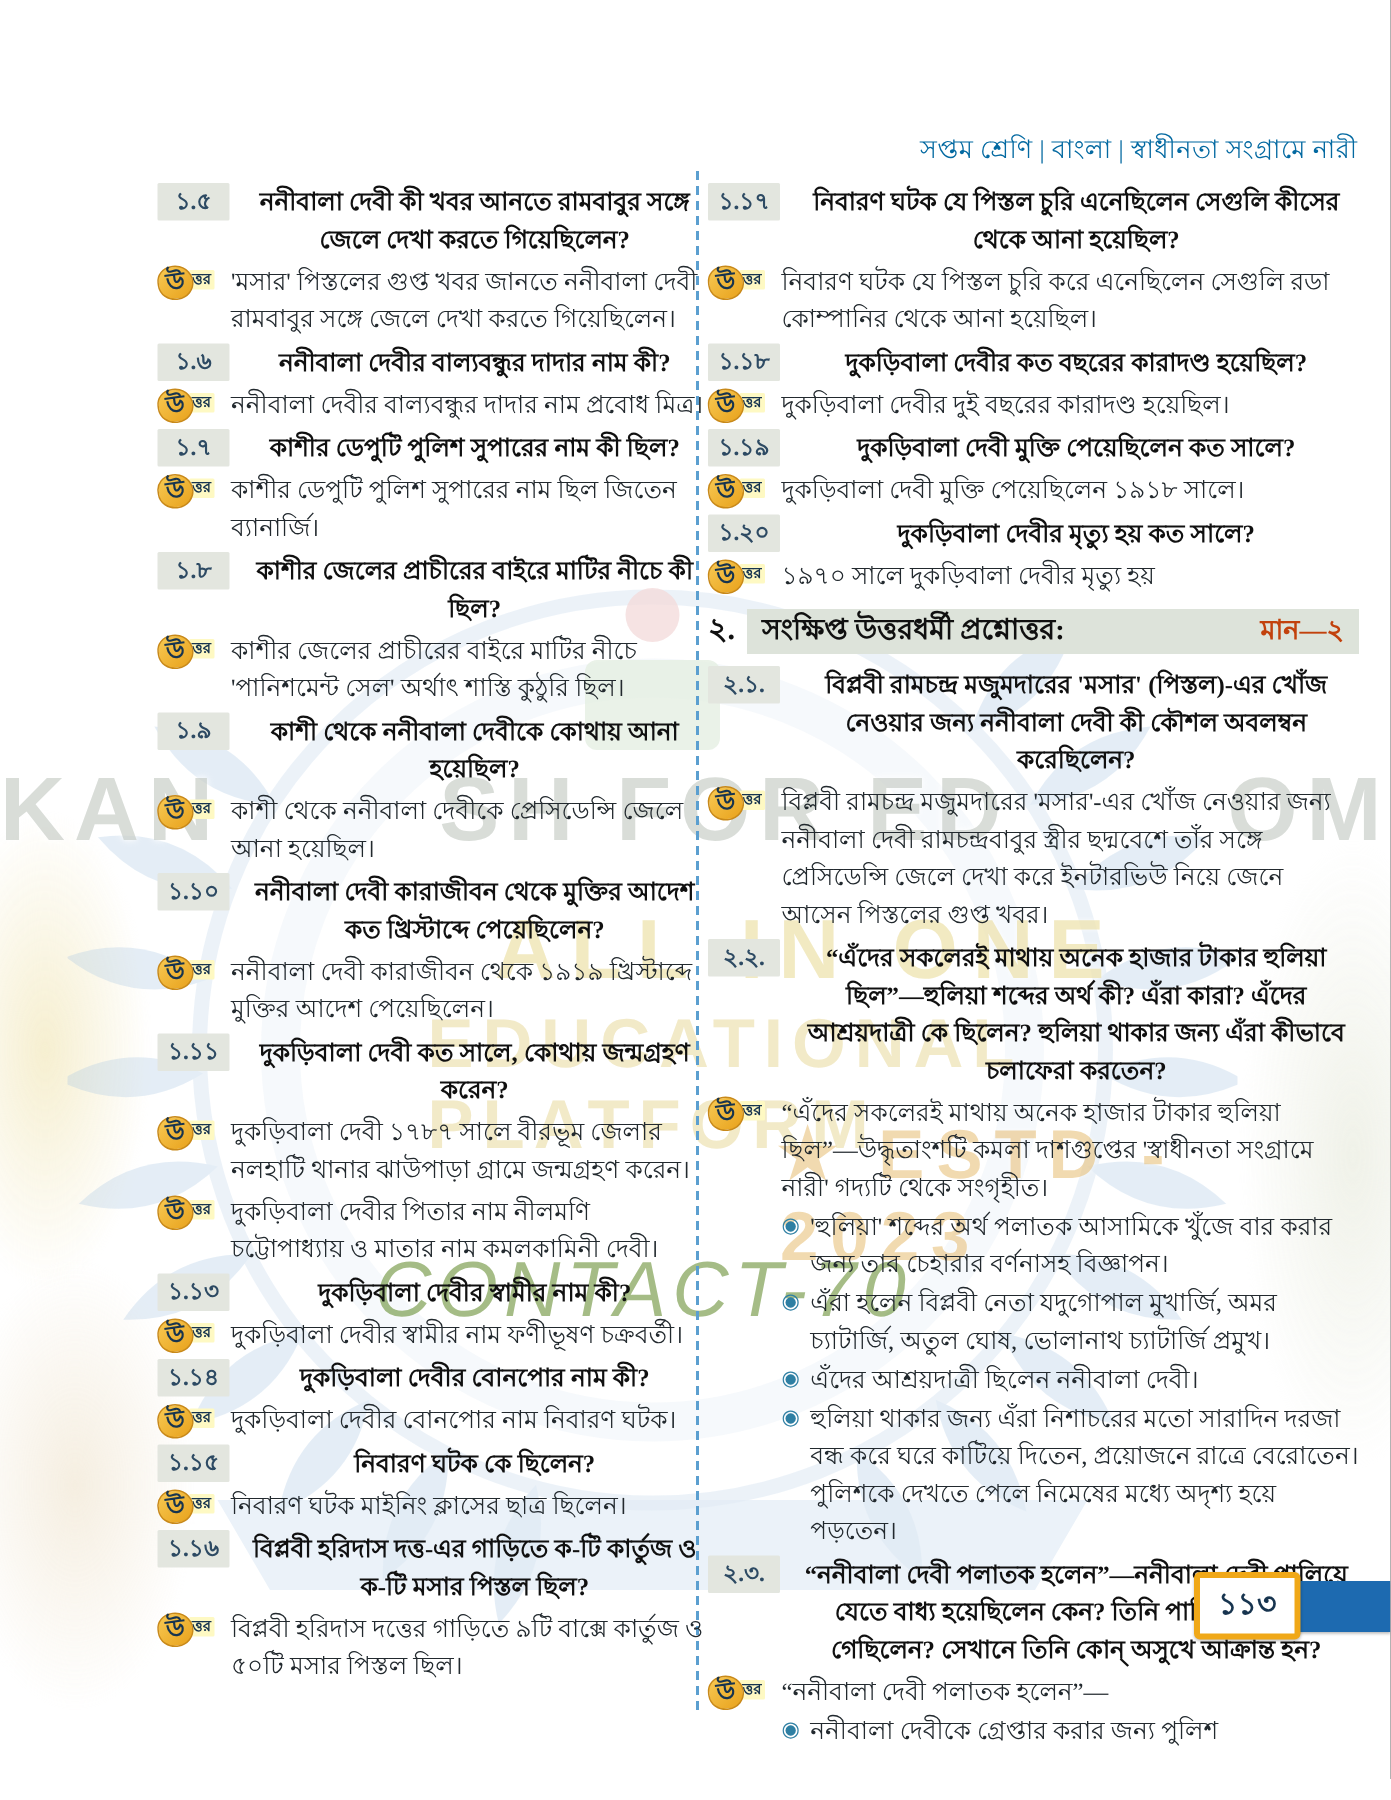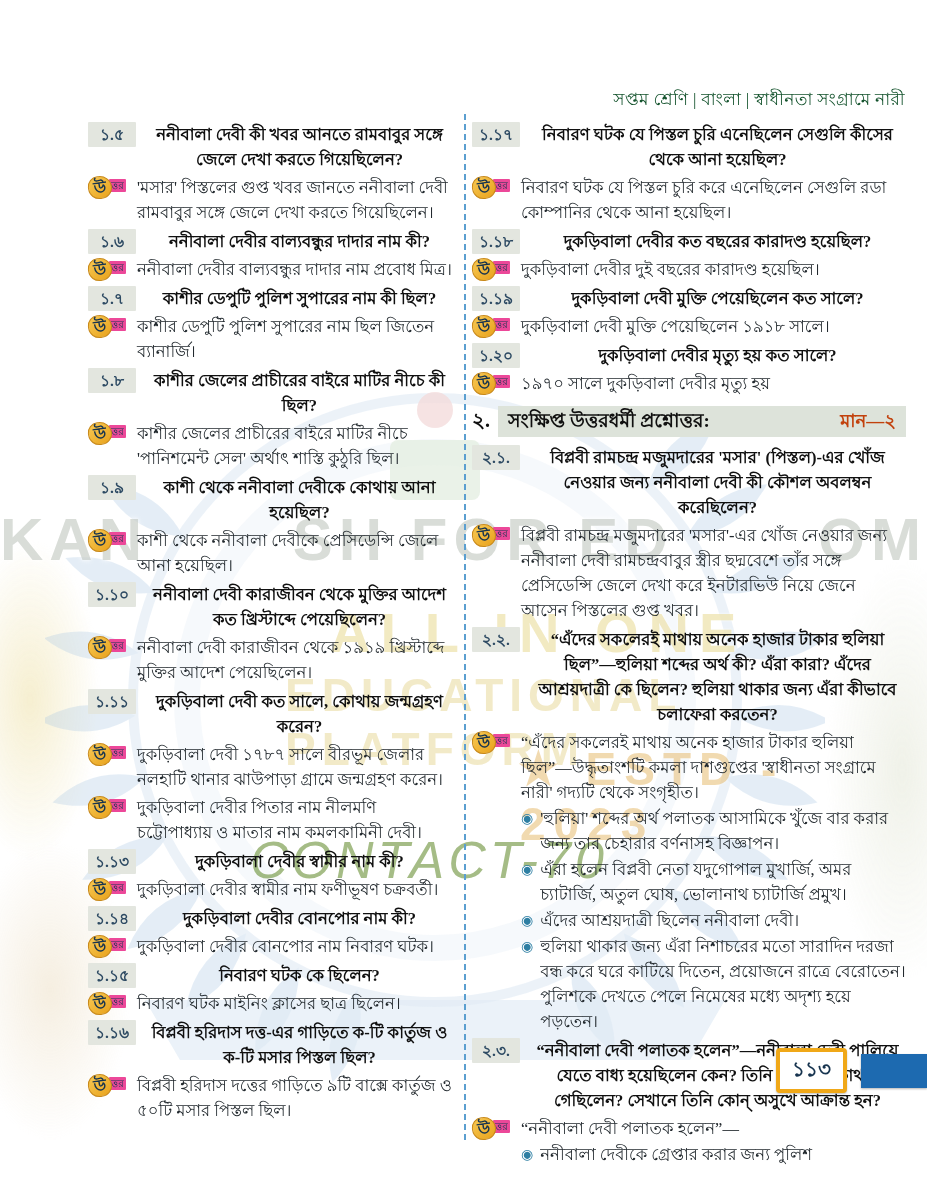--- a/index.html
+++ b/index.html
@@ -40,25 +40,25 @@
   .wm-blob{border-radius:50%; filter:blur(2px);}
   .blob-l1{left:-40px; top:540px; width:140px; height:320px;
     background:radial-gradient(closest-side,#f5edcb,rgba(245,237,203,0)); opacity:.9;}
   .blob-l2{left:-30px; top:840px; width:160px; height:300px;
     background:radial-gradient(closest-side,#f3ead9,rgba(243,234,217,0)); opacity:.8;}
   .blob-r1{right:-50px; top:560px; width:150px; height:420px;
     background:radial-gradient(closest-side,#eef0e6,rgba(238,240,230,0)); opacity:.9;}
   
   .hdr{
     position:absolute; top:86px; left:0; right:22px; text-align:right;
-    font-size:17px; color:#14532d; letter-spacing:.3px;
+    font-size:17px; color:#0369a1; letter-spacing:.3px;
   }
   
   .col{position:absolute; top:118px; font-size:16.5px; line-height:25px;}
-  .col-left {left:88px;  width:366px;}
+  .col-left {left:105px;  width:366px;}
   .col-right{left:472px; width:434px;}
   .divider{
     position:absolute; left:464px; top:114px; height:1026px; width:0;
     border-left:2px dashed #5b9fd0;
   }
   
   .q-row{display:flex; margin-top:4px;}
   .q-no{
     flex:0 0 auto; align-self:flex-start; min-width:40px; text-align:center;
     background:#e3e6df; color:#2d4a63; font-weight:bold; font-size:15.5px;
@@ -67,38 +67,38 @@
   .q-text{flex:1; font-weight:bold; color:#101010;text-align:center;}
   .a-row{display:flex; margin-top:3px;}
   .a-ic{flex:0 0 auto; width:49px; position:relative; height:25px;}
   .ans-u{
     display:inline-block; background:linear-gradient(145deg,#f8c953,#e8a21c);
     color:#17344f; font-weight:bold; font-size:16px; line-height:21px;
     width:22px; text-align:center; border-radius:46% 54% 50% 50%;
     border:1px solid #c8891a; transform:rotate(-8deg);
   }
   .ans-sub{
-    display:inline-block; background:#ec4899; color:#17344f;
+    display:inline-block; background:#fef9c3; color:#17344f;
     font-size:10px; line-height:13px; padding:0 2px; margin-left:-3px;
-    vertical-align:4px; border-radius:1px; font-weight:normal;
+    vertical-align:4px; border-radius:1px; font-weight:bold;
   }
   .a-body{flex:1; color:#22292e;}
   .bullet-row{display:flex; margin-top:1px;}
   .bullet{flex:0 0 auto; color:#2e7fa3; margin-right:7px; font-size:14px; line-height:25px;}
   
   .section-row{display:flex; align-items:baseline; margin:10px 0 8px 0;}
   .section-num{font-weight:bold; font-size:20px; color:#101010; margin-right:8px;}
   .section-box{
     flex:1; background:#dde3da; padding:2px 10px 3px 10px;
     display:flex; justify-content:space-between; align-items:baseline;gap:32px;
   }
   .section-title{font-weight:bold; font-size:19px; color:#101010;}
   .section-marks{font-weight:bold; font-size:18px; color:#c2410c;}
   
-  .badge-wrap{position:absolute; right:0; top:1048px; display:flex; align-items:center;gap:20px;}
+  .badge-wrap{position:absolute; right:0; top:1048px; display:flex; align-items:center;}
   .badge-num{
     background:#fff; border:4px solid #f0a818; border-radius:4px;
     font-weight:bold; font-size:20px; color:#17344f;
     padding:2px 12px; z-index:2; box-shadow:0 1px 2px rgba(0,0,0,.25);
   }
   .badge-bar{width:66px; height:34px; background:#1d6ab0; margin-left:-6px;
     box-shadow:0 1px 2px rgba(0,0,0,.3);}
 </style>
 </head>
 <body>

